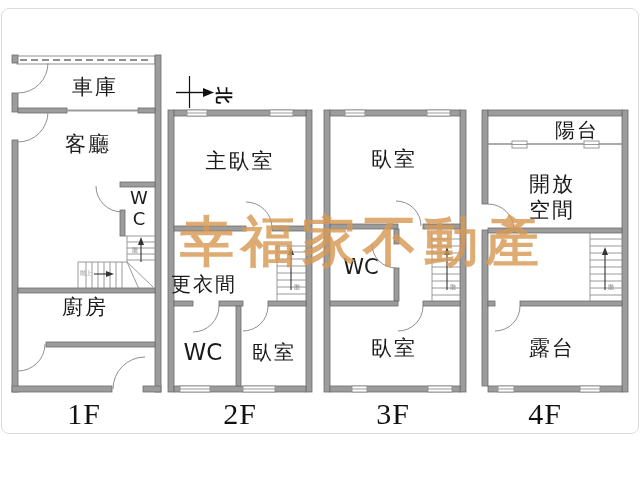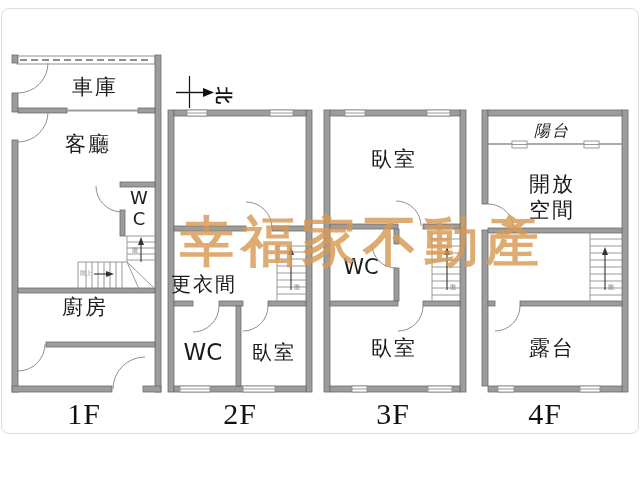--- a/index.html
+++ b/index.html
@@ -267,31 +267,32 @@
 
   <div id="north-char">北</div>
   <div id="watermark">幸福家不動產</div>
 
   <div class="lbl" style="left:55px;top:133px;width:66px;">客廳</div>
   <div class="lbl" style="left:62px;top:76px;width:66px;">車庫</div>
   <div class="lbl sans wc-stack" style="left:128px;top:187px;">WC</div>
   <div class="lbl" style="left:52px;top:296px;width:66px;">廚房</div>
   <div class="floor-label" style="left:54px;top:397px;width:60px;">1F</div>
 
+  <div class="lbl" style="left:190px;top:150px;width:100px;">主臥室</div>
   <div class="lbl" style="left:164px;top:273px;width:80px;font-size:20px;">更衣間</div>
   <div class="lbl sans" style="left:180px;top:341px;width:46px;font-size:23px;">WC</div>
   <div class="lbl" style="left:250px;top:341px;width:48px;font-size:20px;">臥室</div>
   <div class="floor-label" style="left:210px;top:397px;width:60px;">2F</div>
 
   <div class="lbl" style="left:368px;top:148px;width:52px;">臥室</div>
   <div class="lbl sans" style="left:338px;top:256px;width:46px;font-size:21px;">WC</div>
   <div class="lbl" style="left:368px;top:337px;width:52px;">臥室</div>
   <div class="floor-label" style="left:363px;top:397px;width:60px;">3F</div>
 
-  <div class="lbl" style="left:527px;top:119px;width:50px;font-size:16px;font-style:italic;">陽台</div>
+  <div class="lbl" style="left:552px;top:119px;width:50px;font-size:20px;">陽台</div>
   <div class="lbl" style="left:517px;top:163px;width:70px;line-height:26px;margin-top:8px;">開放
 空間</div>
   <div class="lbl" style="left:527px;top:337px;width:50px;">露台</div>
   <div class="floor-label" style="left:515px;top:397px;width:60px;">4F</div>
 
   <div class="tiny-note vert" style="left:132px;top:242px;">階上</div>
   <div class="tiny-note" style="left:80px;top:269px;">階上</div>
   <div class="tiny-note vert" style="left:294px;top:279px;">階上</div>
   <div class="tiny-note vert" style="left:450px;top:279px;">階上</div>
   <div class="tiny-note vert" style="left:608px;top:279px;">階上</div>

